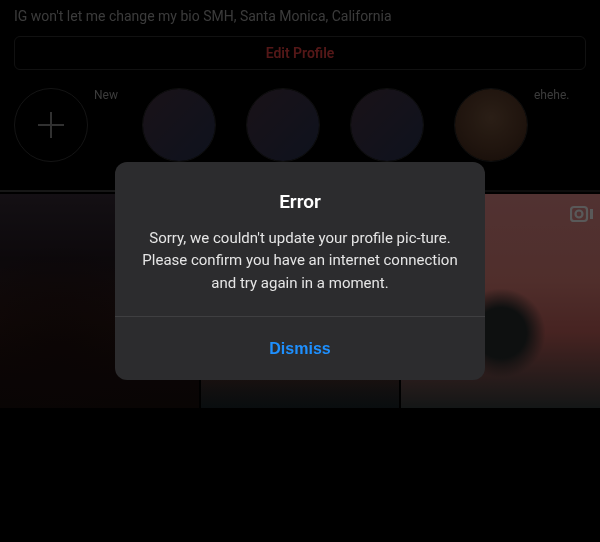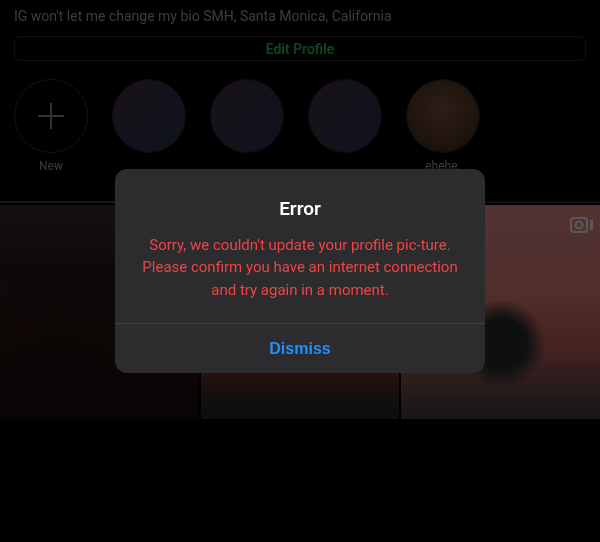--- a/index.html
+++ b/index.html
@@ -1,22 +1,22 @@
 <!DOCTYPE html>
 <html><head>
   <meta charset="utf-8">
   <style>
     *{margin:0;padding:0;box-sizing:border-box;}
     body{width:600px;height:542px;background:#000;font-family:-apple-system,BlinkMacSystemFont,"Segoe UI",Roboto,Helvetica,Arial,sans-serif;overflow:hidden;position:relative;}
     .profile{padding:8px 14px;}
     .bio{color:#a8a8a8;font-size:14px;padding:0 0 12px 0;}
     .btn-row{display:flex;gap:8px;margin-bottom:14px;}
-    .pill-btn{flex:1;background:#000;border:1px solid #333;color:#22c55e;height:25px;border-radius:6px;font-size:14px;font-weight:600;display:flex;align-items:center;justify-content:center;}
+    .pill-btn{flex:1;background:#000;border:1px solid #333;color:#ef4444;height:34px;border-radius:6px;font-size:14px;font-weight:600;display:flex;align-items:center;justify-content:center;}
     .stories{display:flex;gap:24px;padding:4px 0 18px 0;}
-    .story{display:flex;flex-direction:column;align-items:center;gap:6px;}
+    .story{display:flex;flex-direction:row;align-items:flex-start;gap:6px;}
     .circle{width:74px;height:74px;border-radius:50%;border:1.5px solid #2a2a2a;display:flex;align-items:center;justify-content:center;overflow:hidden;}
     .circle.new{border-color:#3a3a3a;}
     .story-lbl{color:#a8a8a8;font-size:12px;}
     .plus-h,.plus-v{background:#8e8e8e;position:absolute;}
     .plus{position:relative;width:26px;height:26px;}
     .plus-h{width:26px;height:2px;top:12px;left:0;}
     .plus-v{width:2px;height:26px;left:12px;top:0;}
     .tabbar{height:2px;background:#262626;margin-top:2px;}
     .tabbar .ind{width:200px;height:2px;background:#444;}
     .grid{display:flex;gap:2px;margin-top:2px;}
@@ -28,22 +28,22 @@
     .g3{background:linear-gradient(180deg,#e89090 0%,#e5857d 40%,#c96560 65%,#3a4242 100%);}
     .g3::before{content:"";position:absolute;left:50%;bottom:30px;width:90px;height:90px;background:radial-gradient(circle,#2a3030 0%,#2a3030 40%,transparent 70%);transform:translateX(-50%);border-radius:50%;}
     .cam-ind{position:absolute;top:10px;right:6px;width:24px;height:20px;}
     .cam-ind svg{width:24px;height:20px;}
     .s-img1{width:100%;height:100%;background:linear-gradient(135deg,#4a3545,#2a3555);}
     .s-img2{width:100%;height:100%;background:radial-gradient(circle at 50% 40%,#7a5840 0%,#5a3a28 60%,#3a2518 100%);}
     .overlay{position:absolute;inset:0;background:rgba(0,0,0,0.65);display:flex;align-items:center;justify-content:center;}
     .dialog{width:370px;background:#2c2c2e;border-radius:12px;overflow:hidden;}
     .d-body{padding:28px 26px 22px 26px;text-align:center;}
     .d-title{color:#fff;font-size:19px;font-weight:600;margin-bottom:14px;}
-    .d-msg{color:#ef4444;font-size:15px;line-height:1.5;}
-    .d-foot{border-top:1px solid #3f3f41;height:50px;display:flex;align-items:center;justify-content:center;}
+    .d-msg{color:#e5e5e5;font-size:15px;line-height:1.5;}
+    .d-foot{border-top:1px solid #3f3f41;height:64px;display:flex;align-items:center;justify-content:center;}
     .d-btn{color:#1e90ff;font-size:16px;font-weight:600;background:none;border:none;width:100%;height:100%;}
   </style>
 </head>
 <body>
 
 <div class="profile">
   <div class="bio">IG won't let me change my bio SMH, Santa Monica, California</div>
   <div class="btn-row">
     <div class="pill-btn">
         <span>Edit Profile</span>

